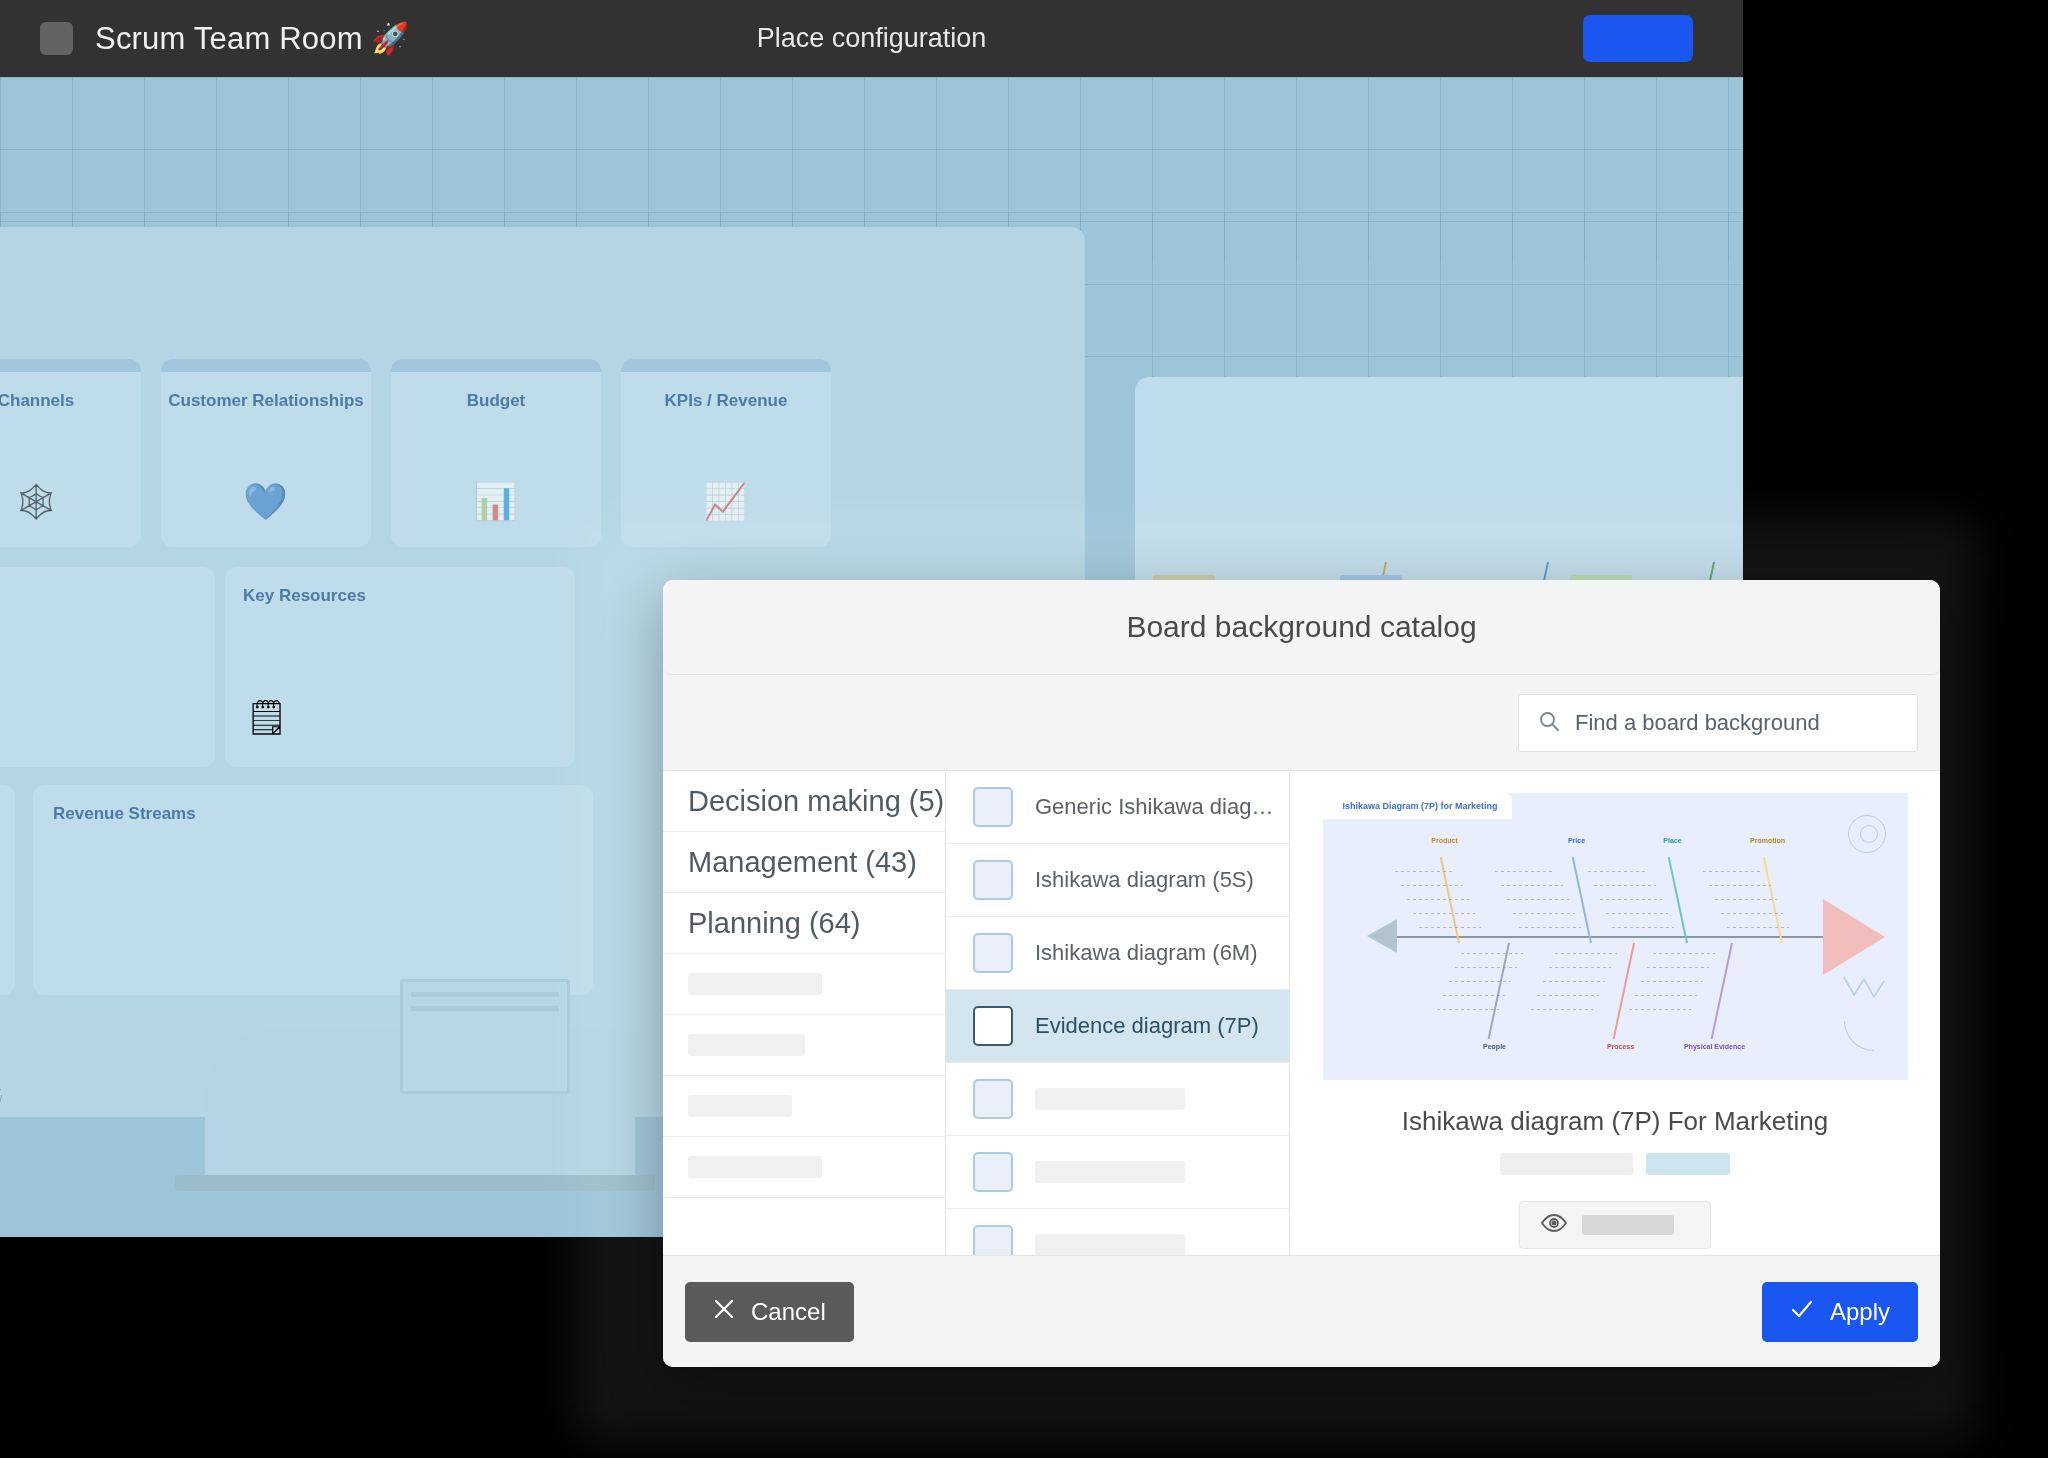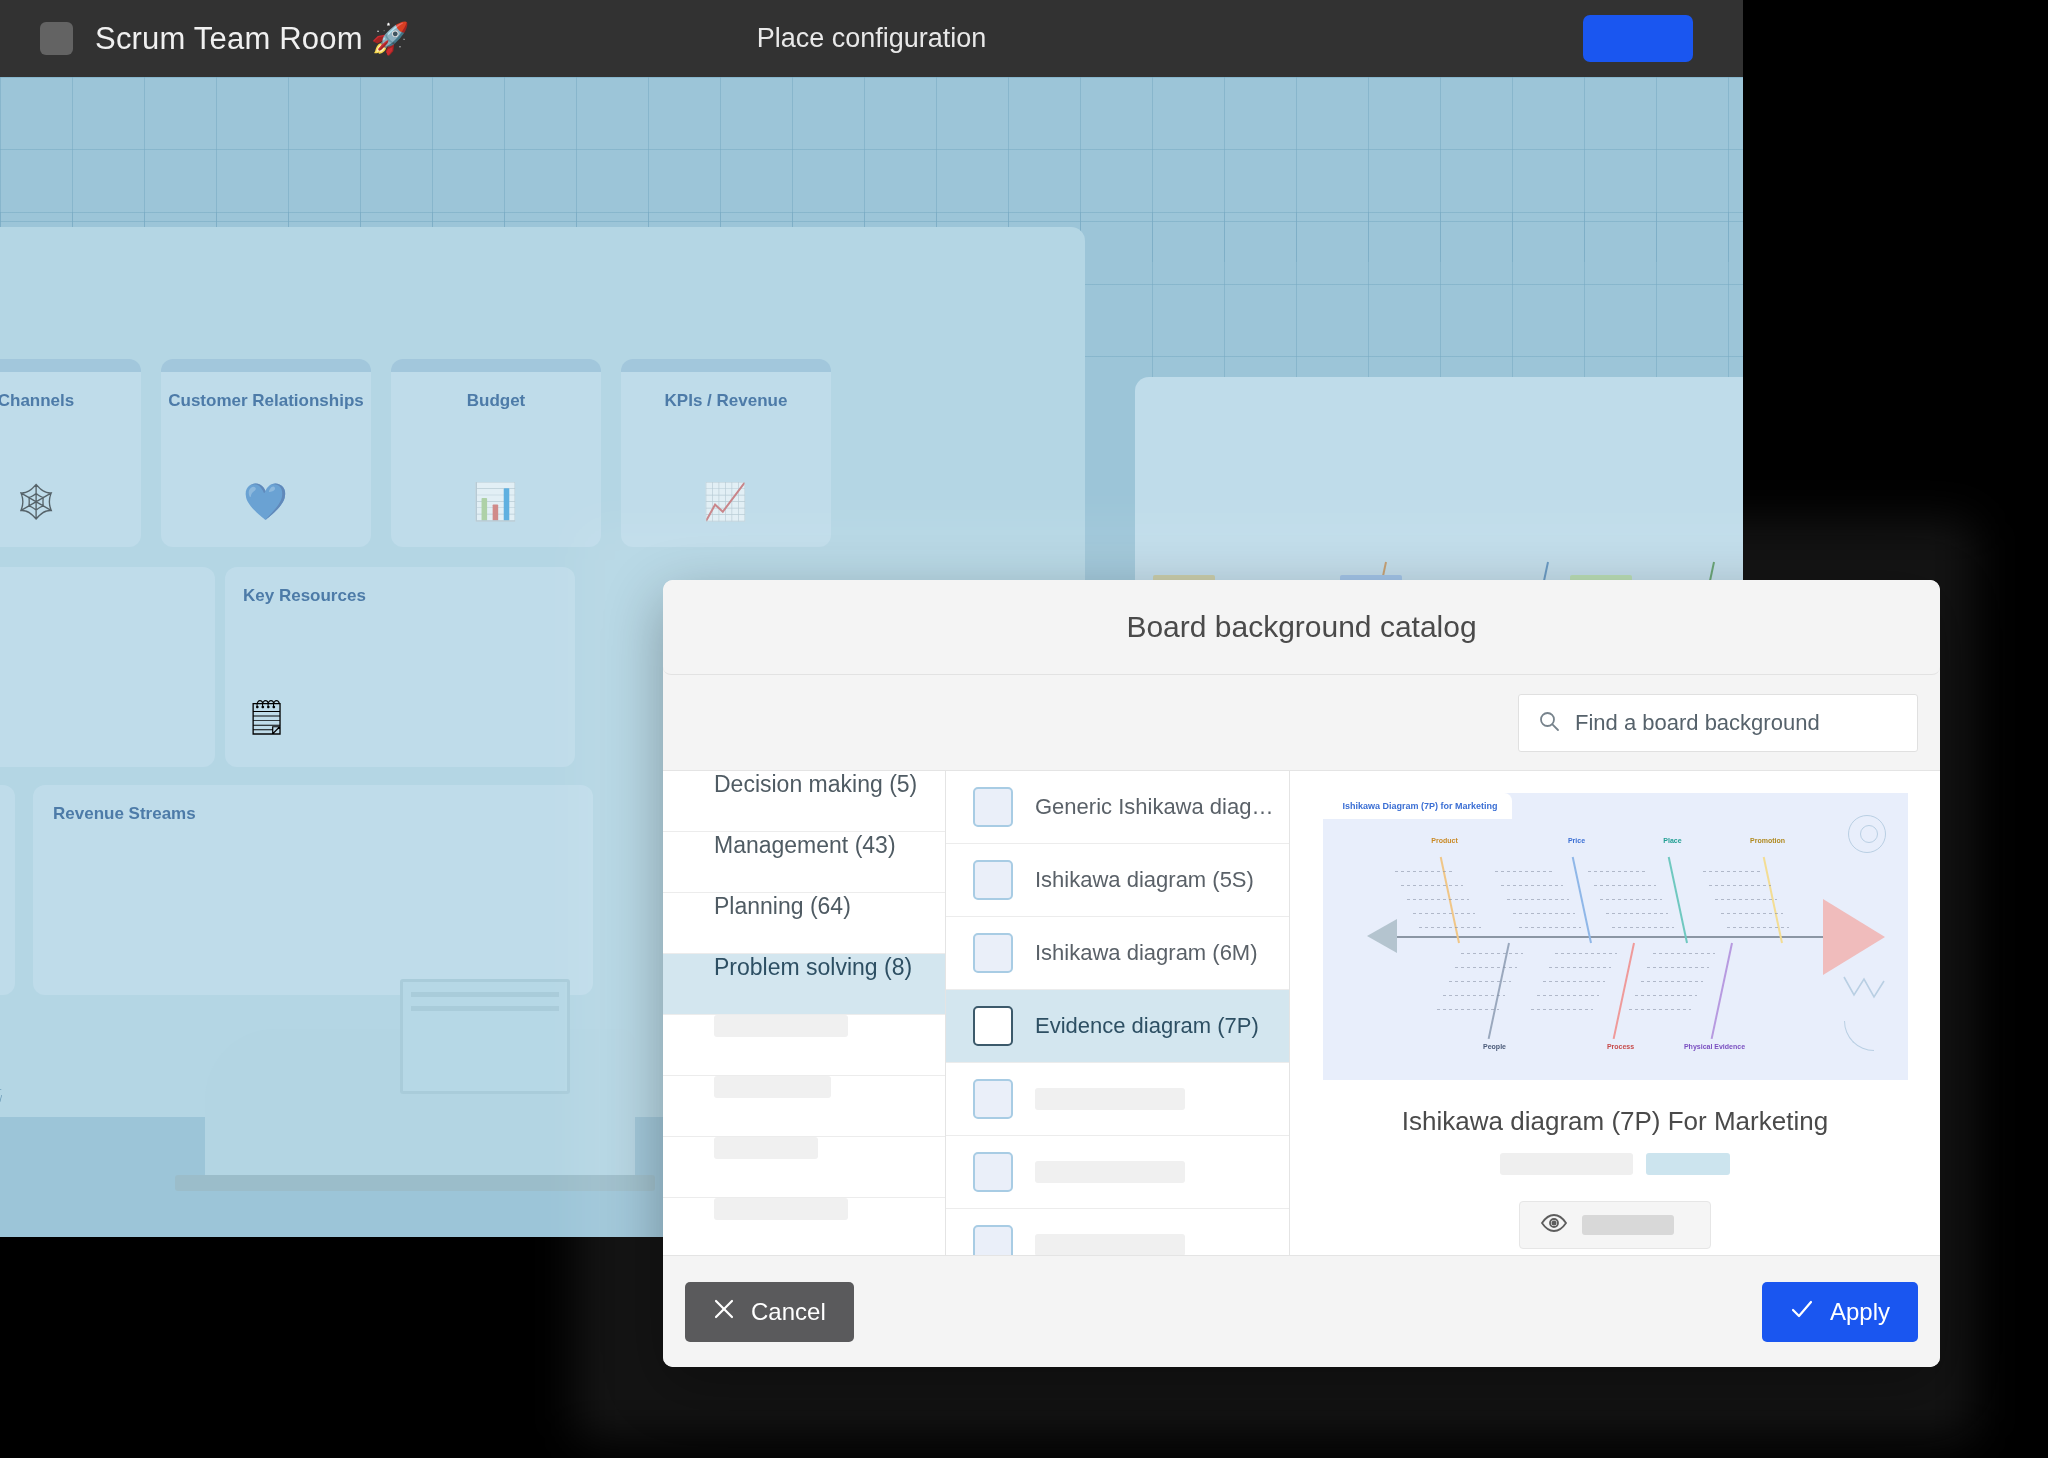--- a/index.html
+++ b/index.html
@@ -169,22 +169,22 @@
 
   .modal-body {
     flex: 1 1 auto; display: flex; min-height: 0;
     background: #fff; border-top: 1px solid #e4e4e4;
   }
   .col-cats {
     width: 283px; flex: 0 0 auto; background: #fff;
     border-right: 1px solid #e4e4e4; overflow: hidden;
   }
   .cat {
-    height: 61px; display: flex; align-items: flex-start; padding-left: 51px;
-    border-bottom: 1px solid #ececec; font-size: 23px; color: #4f5b63;
+    height: 61px; display: flex; align-items: center; padding-left: 25px;
+    border-bottom: 1px solid #ececec; font-size: 29px; color: #4f5b63;
     cursor: pointer; white-space: nowrap;
   }
   .cat.active { background: #d3e6ef; color: #2d4f63; }
   .skel { background: #f0f0f0; border-radius: 3px; height: 22px; }
 
   .col-items {
     width: 344px; flex: 0 0 auto; background: #fff;
     border-right: 1px solid #e4e4e4; overflow: hidden;
   }
   .item {
@@ -388,23 +388,20 @@
 
       <div class="col-cats">
         <div class="cat">
             <span>Decision making (5)</span>
           </div>
         <div class="cat">
             <span>Management (43)</span>
           </div>
         <div class="cat">
             <span>Planning (64)</span>
-          </div>
-        <div class="cat active">
-            <span>Problem solving (8)</span>
           </div>
         <div class="cat">
             <div class="skel" style="width:134px"></div>
           </div>
         <div class="cat">
             <div class="skel" style="width:117px"></div>
           </div>
         <div class="cat">
             <div class="skel" style="width:104px"></div>
           </div>

